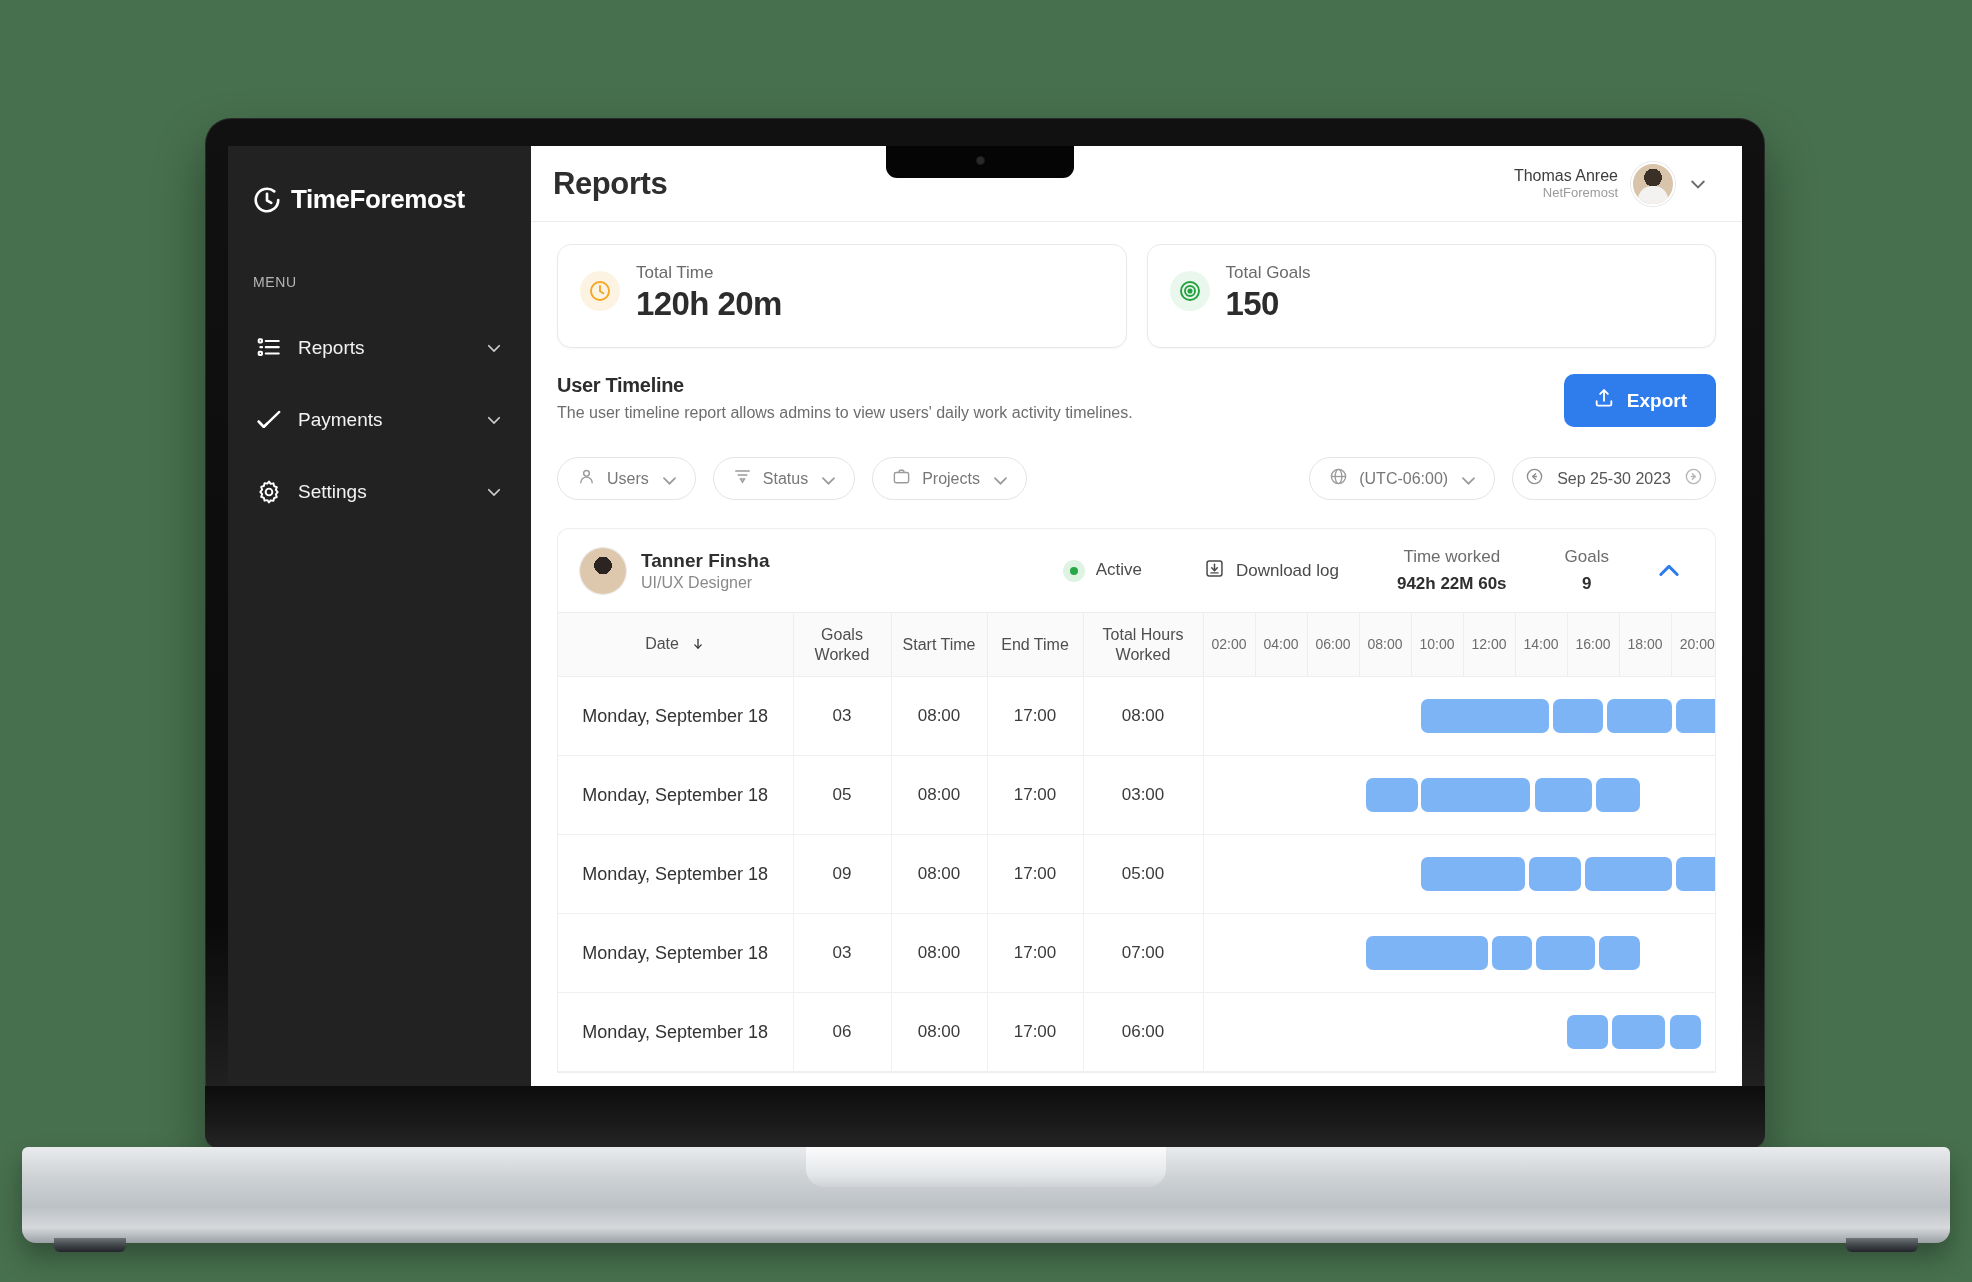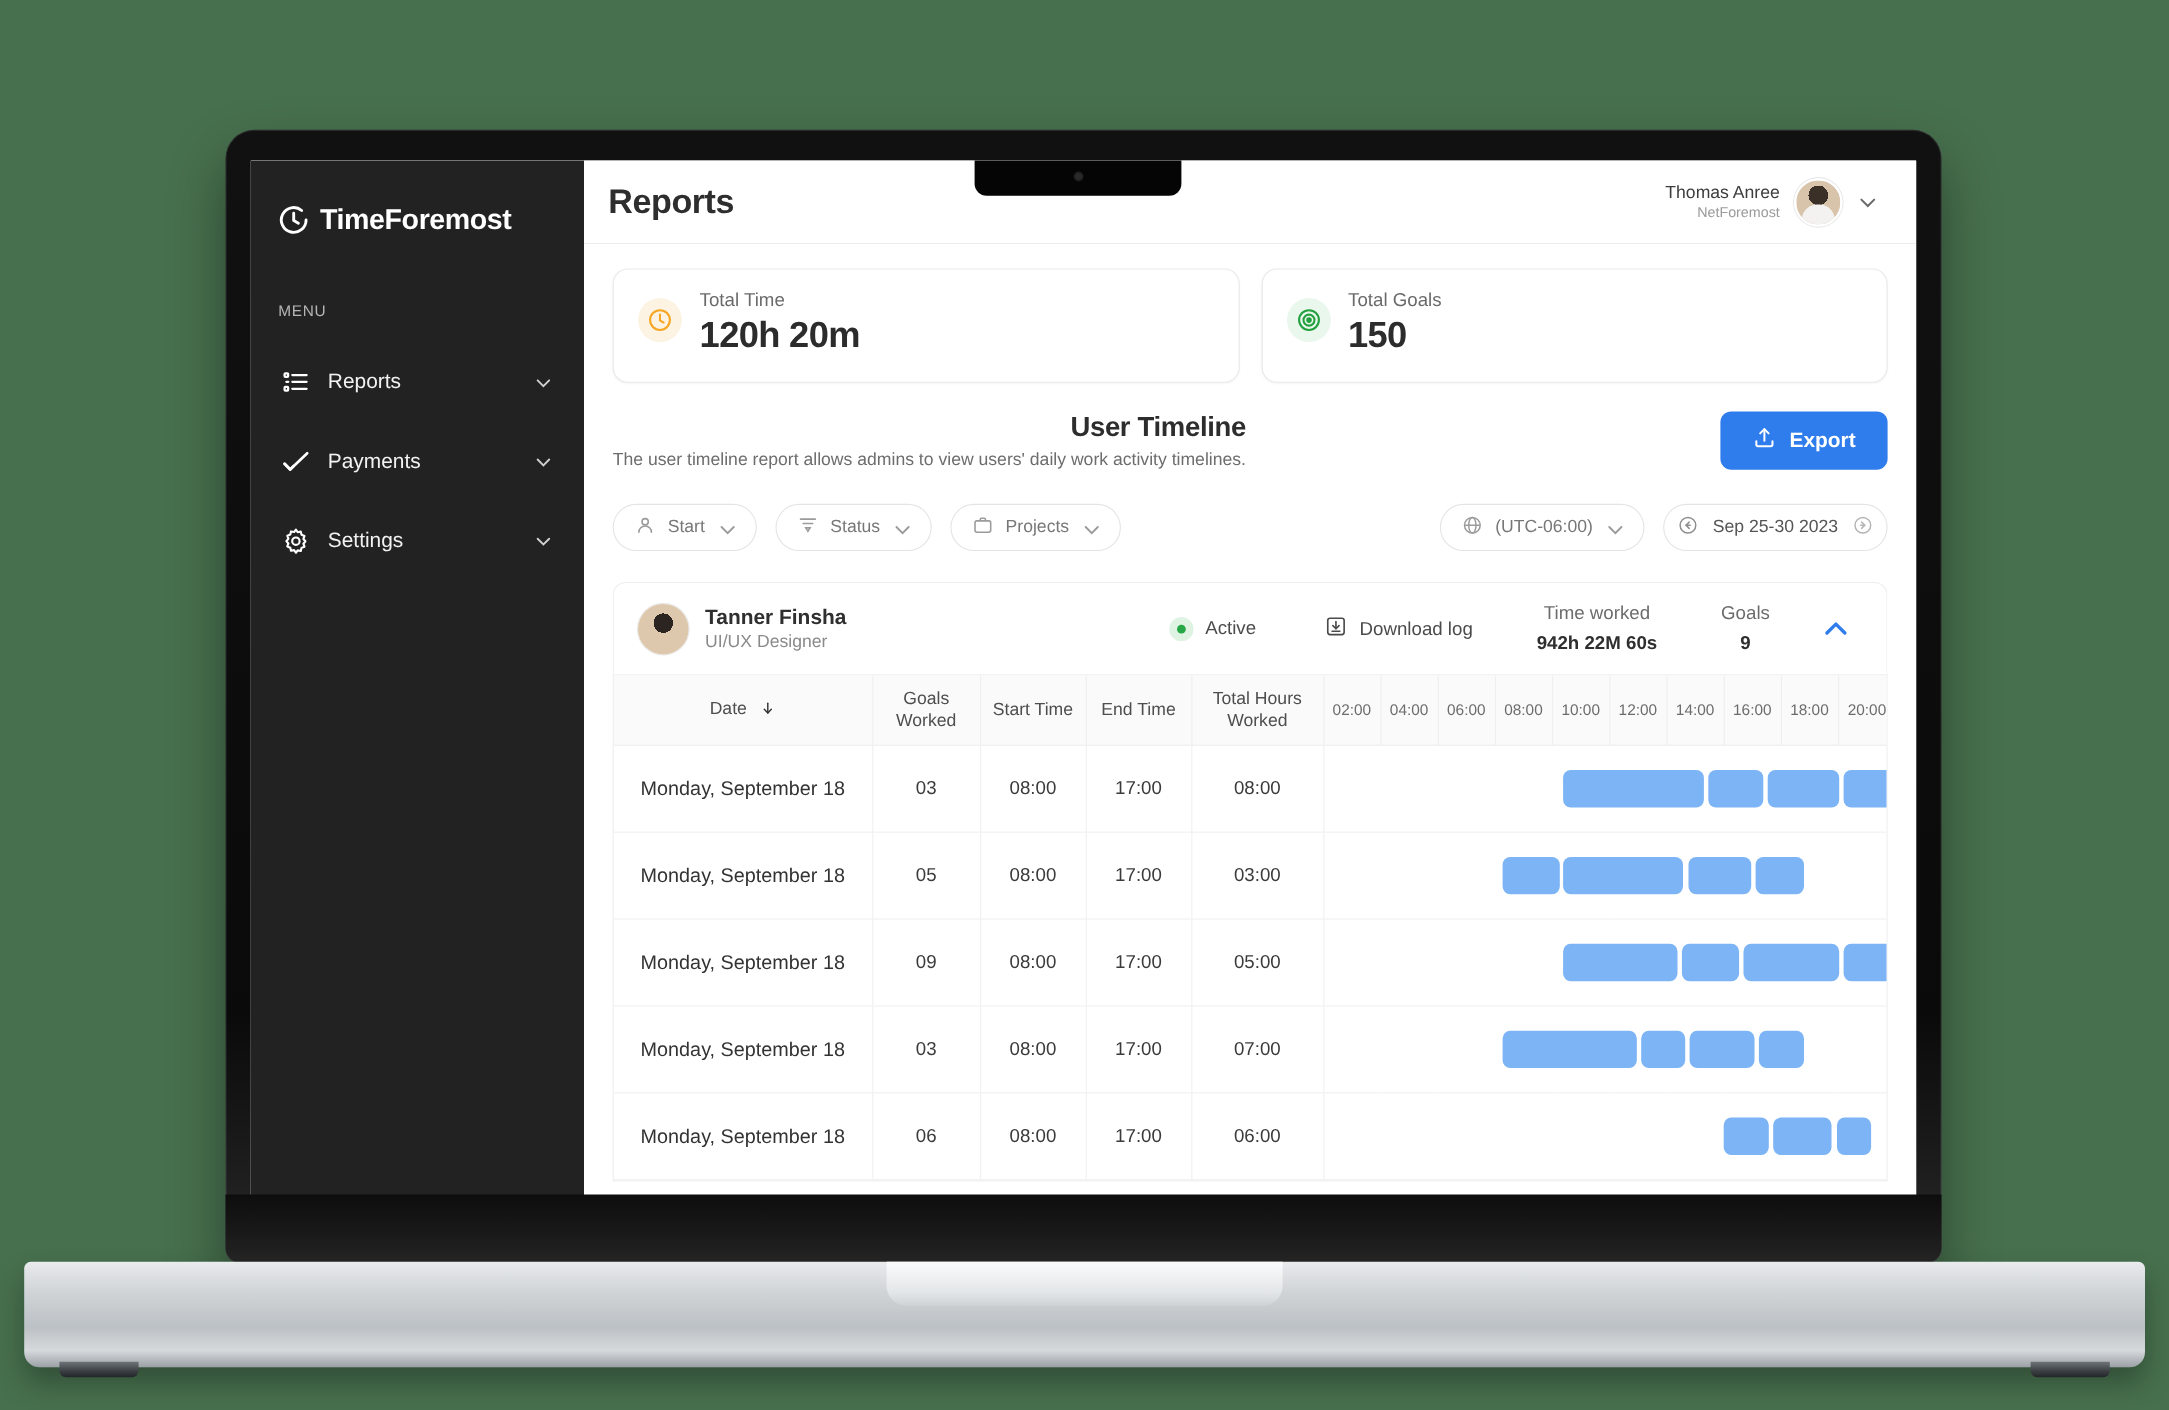--- a/index.html
+++ b/index.html
@@ -157,21 +157,21 @@
     display: flex; align-items: center; justify-content: center;
     margin-top: 8px;
   }
   .stat-badge svg { width: 24px; height: 24px; }
   .stat-label { font-size: 17px; color: #6a6a6a; margin-bottom: 2px; }
   .stat-value { font-size: 33px; font-weight: 700; color: #2c2c2c; letter-spacing: -.6px; }
 
   
   .section { margin-top: 26px; }
   .section-head { display: flex; align-items: flex-start; justify-content: space-between; }
-  .section-title { font-size: 25px; font-weight: 700; color: #2d2d2d; letter-spacing: -.3px; text-align: right; }
+  .section-title { font-size: 20px; font-weight: 700; color: #2d2d2d; letter-spacing: -.3px; }
   .section-sub { font-size: 16px; color: #6d6d6d; margin-top: 7px; }
   .export-btn {
     display: flex; align-items: center; gap: 12px;
     background: #2f7cec; color: #fff;
     border: none; border-radius: 10px;
     padding: 0 29px; height: 53px;
     font-size: 19px; font-weight: 600; cursor: pointer;
     font-family: inherit;
   }
   .export-btn svg { width: 22px; height: 22px; }
@@ -394,21 +394,21 @@
 
             <div class="filters">
               <div class="filters-left">
                 <button class="pill">
                   <span>
                     <svg viewBox="0 0 24 24" fill="none" stroke="#9b9b9b" stroke-width="1.8" stroke-linecap="round">
                       <circle cx="12" cy="8" r="3.6"></circle>
                         <path d="M4.8 20a7.2 7.2 0 0 1 14.4 0"></path>
                     </svg>
                   </span>
-                  <span>Start</span>
+                  <span>Users</span>
                   <span class="chev">
                     <svg viewBox="0 0 24 24" fill="none" stroke="#9b9b9b" stroke-width="2.2" stroke-linecap="round">
                         <path d="M5 9l7 7 7-7"></path>
                       </svg>
                   </span>
                 </button>
 
                 <button class="pill">
                   <span>
                     <svg viewBox="0 0 24 24" fill="none" stroke="#9b9b9b" stroke-width="1.8" stroke-linecap="round">

